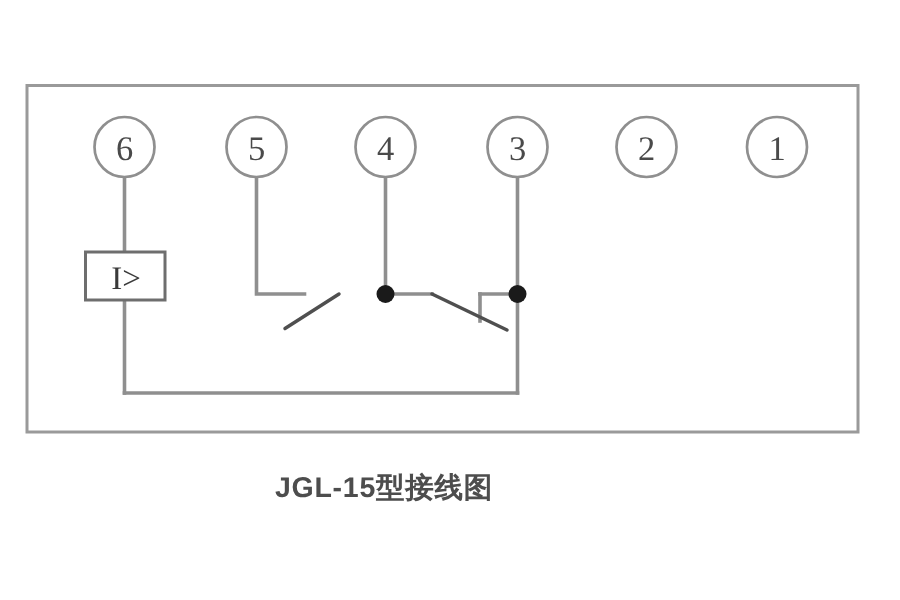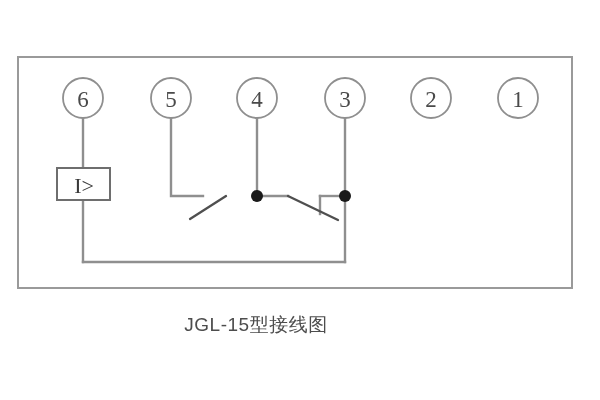--- a/index.html
+++ b/index.html
@@ -45,20 +45,21 @@
     position: absolute;
     left: 0;
     top: 312px;
     width: 512px;
     text-align: center;
     font-family: "Liberation Sans", "DejaVu Sans", sans-serif;
     font-size: 19px;
     color: #4d4d4d;
     letter-spacing: 0.5px;
     white-space: nowrap;
+    font-weight: bold;
   }
 </style>
 </head>
 <body>
 
 <div id="diagram-root">
 
   <svg id="wiring-svg" viewBox="0 0 600 400">
 
     <rect x="18" y="57" width="554" height="231" fill="none" stroke="#9a9a9a" stroke-width="2"></rect>

